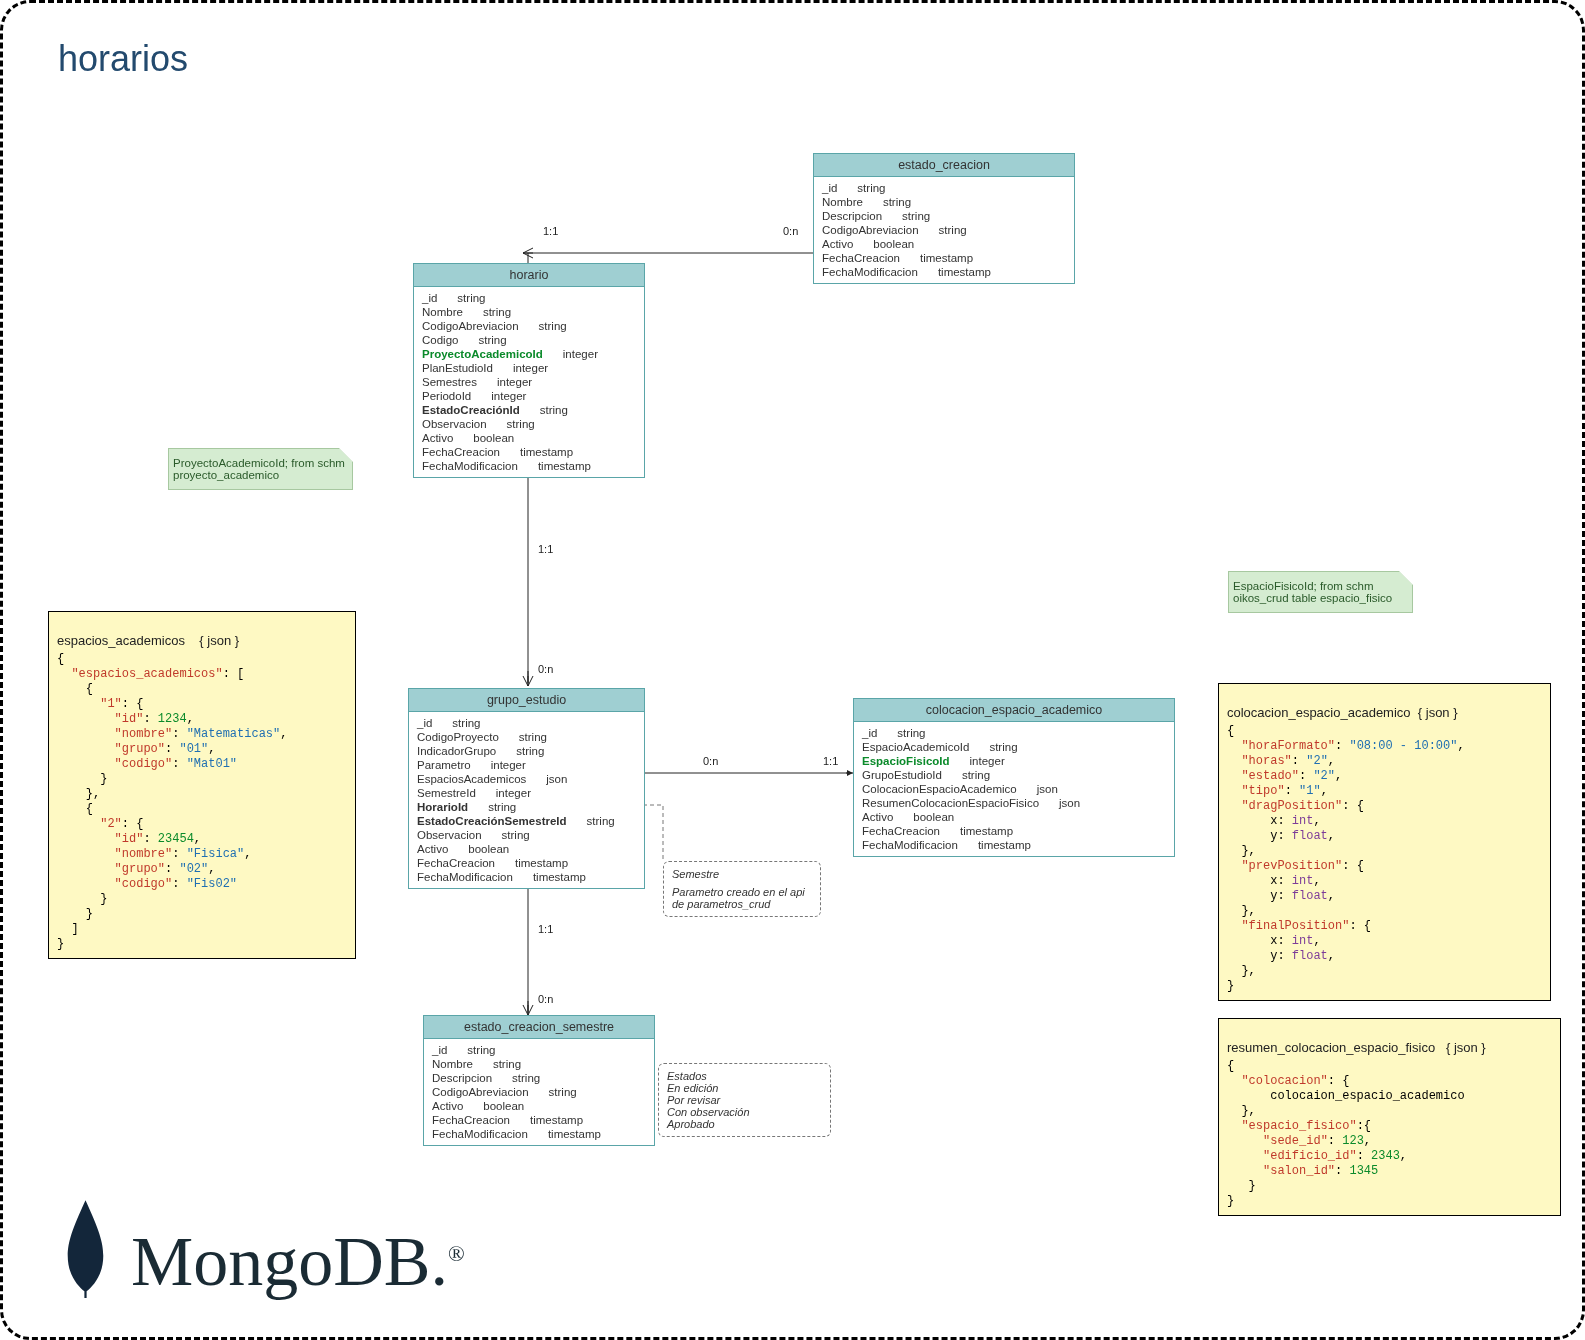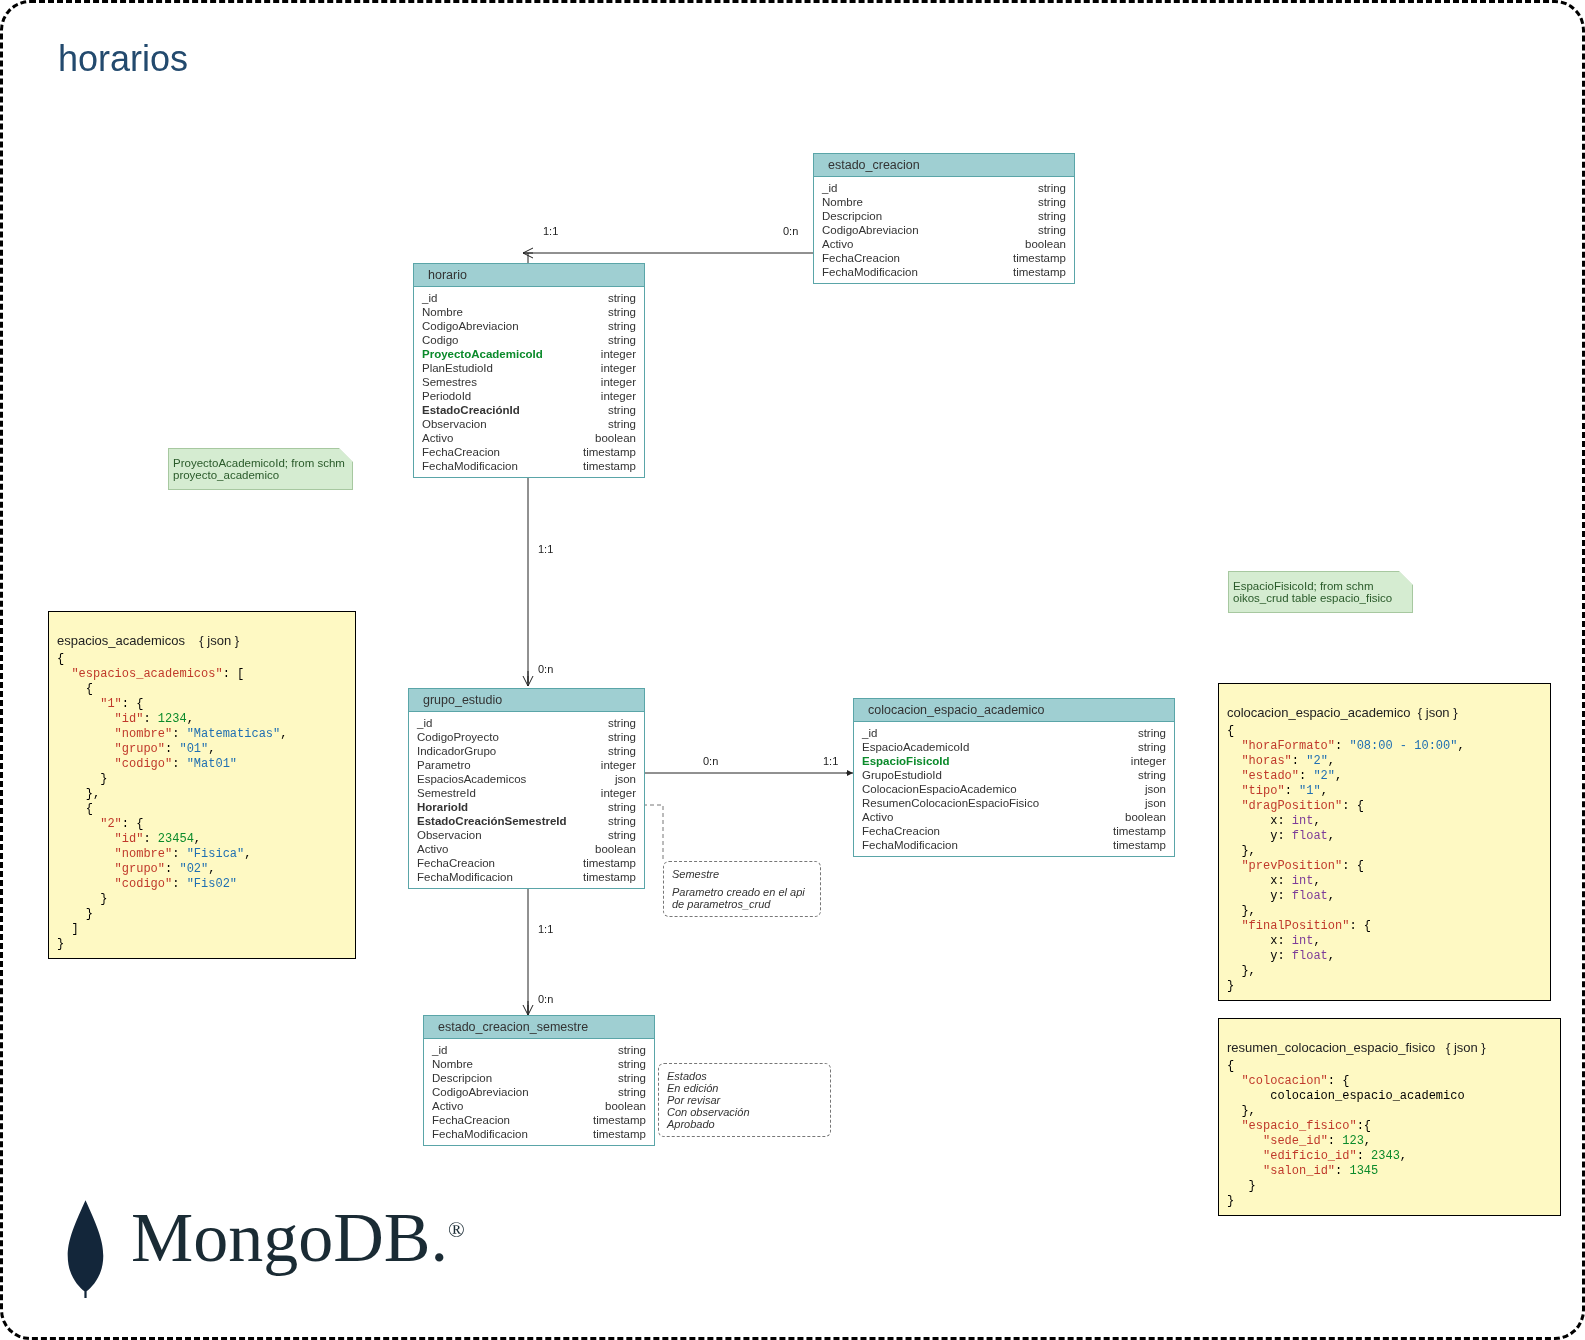--- a/index.html
+++ b/index.html
@@ -1,35 +1,35 @@
 <!DOCTYPE html>
 <html><head>
 <meta charset="utf-8">
 <style>
 html,body{margin:0;padding:0;font-family:Arial,Helvetica,sans-serif;background:#fff}
 .canvas{position:relative;width:1585px;height:1340px;background:#fff;border:3px dashed #000;border-radius:30px;box-sizing:border-box}
 .title{position:absolute;left:55px;top:35px;font-size:36px;color:#234a6e;font-weight:400}
 .entity{position:absolute;border:1px solid #5aa5a8;background:#fff;font-size:11.5px;color:#333}
-.entity .hdr{background:#9fcfd2;border-bottom:1px solid #5aa5a8;text-align:left;padding:4px 14px;font-size:12.5px}
+.entity .hdr{background:#9fcfd2;border-bottom:1px solid #5aa5a8;text-align:center;padding:4px 2px;font-size:12.5px}
 .entity .body{padding:4px 8px}
-.row{display:flex;justify-content:space-between;line-height:14px}
+.row{display:flex;justify-content:flex-start;line-height:14px}
 .row .fname{white-space:nowrap}
 .row .ftype{color:#333;padding-left:20px}
 .bold{font-weight:700}
 .green{color:#0a8a2a;font-weight:700}
 .note{position:absolute;background:#d5ecd1;border:1px solid #a7c8a0;font-size:11.5px;color:#2a5a2a;padding:8px 4px;width:175px}
 .note::after{content:"";position:absolute;right:-1px;top:-1px;width:0;height:0;border-top:14px solid #fff;border-left:14px solid transparent}
 .note::before{content:"";position:absolute;right:-1px;top:-1px;width:0;height:0;border-top:14px solid #a7c8a0;border-left:14px solid transparent;z-index:0}
 .jsonbox{position:absolute;border:1px solid #000;border-radius:0;background:#fef9c3;padding:6px 8px;font-family:"Courier New",monospace;font-size:12px;line-height:15px;white-space:pre}
 .jsonbox .jtitle{font-family:Arial;font-size:13px;color:#222;padding-bottom:4px}
 .dnote{position:absolute;border:1.5px dashed #777;border-radius:6px;padding:6px 8px;font-size:11px;font-style:italic;color:#333}
 .k-red{color:#c0392b}.k-blue{color:#1f6fb2}.k-green{color:#0a8a2a}.k-purple{color:#7d3c98}
 svg.wires{position:absolute;left:0;top:0;pointer-events:none}
 .card{position:absolute;font-size:11px;color:#222}
-.mongo{position:absolute;left:55px;bottom:35px;display:flex;align-items:flex-start;gap:18px}
+.mongo{position:absolute;left:55px;bottom:35px;display:flex;align-items:flex-end;gap:18px}
 .mongo .leaf svg{width:55px;height:100px}
 .mongo .txt{font-family:Georgia,"Times New Roman",serif;font-size:70px;color:#1a2b34;font-weight:400}
 </style>
 </head>
 <body>
 
 <div class="canvas">
   <div class="title">horarios</div>
 
   <svg class="wires" width="1585" height="1340">

